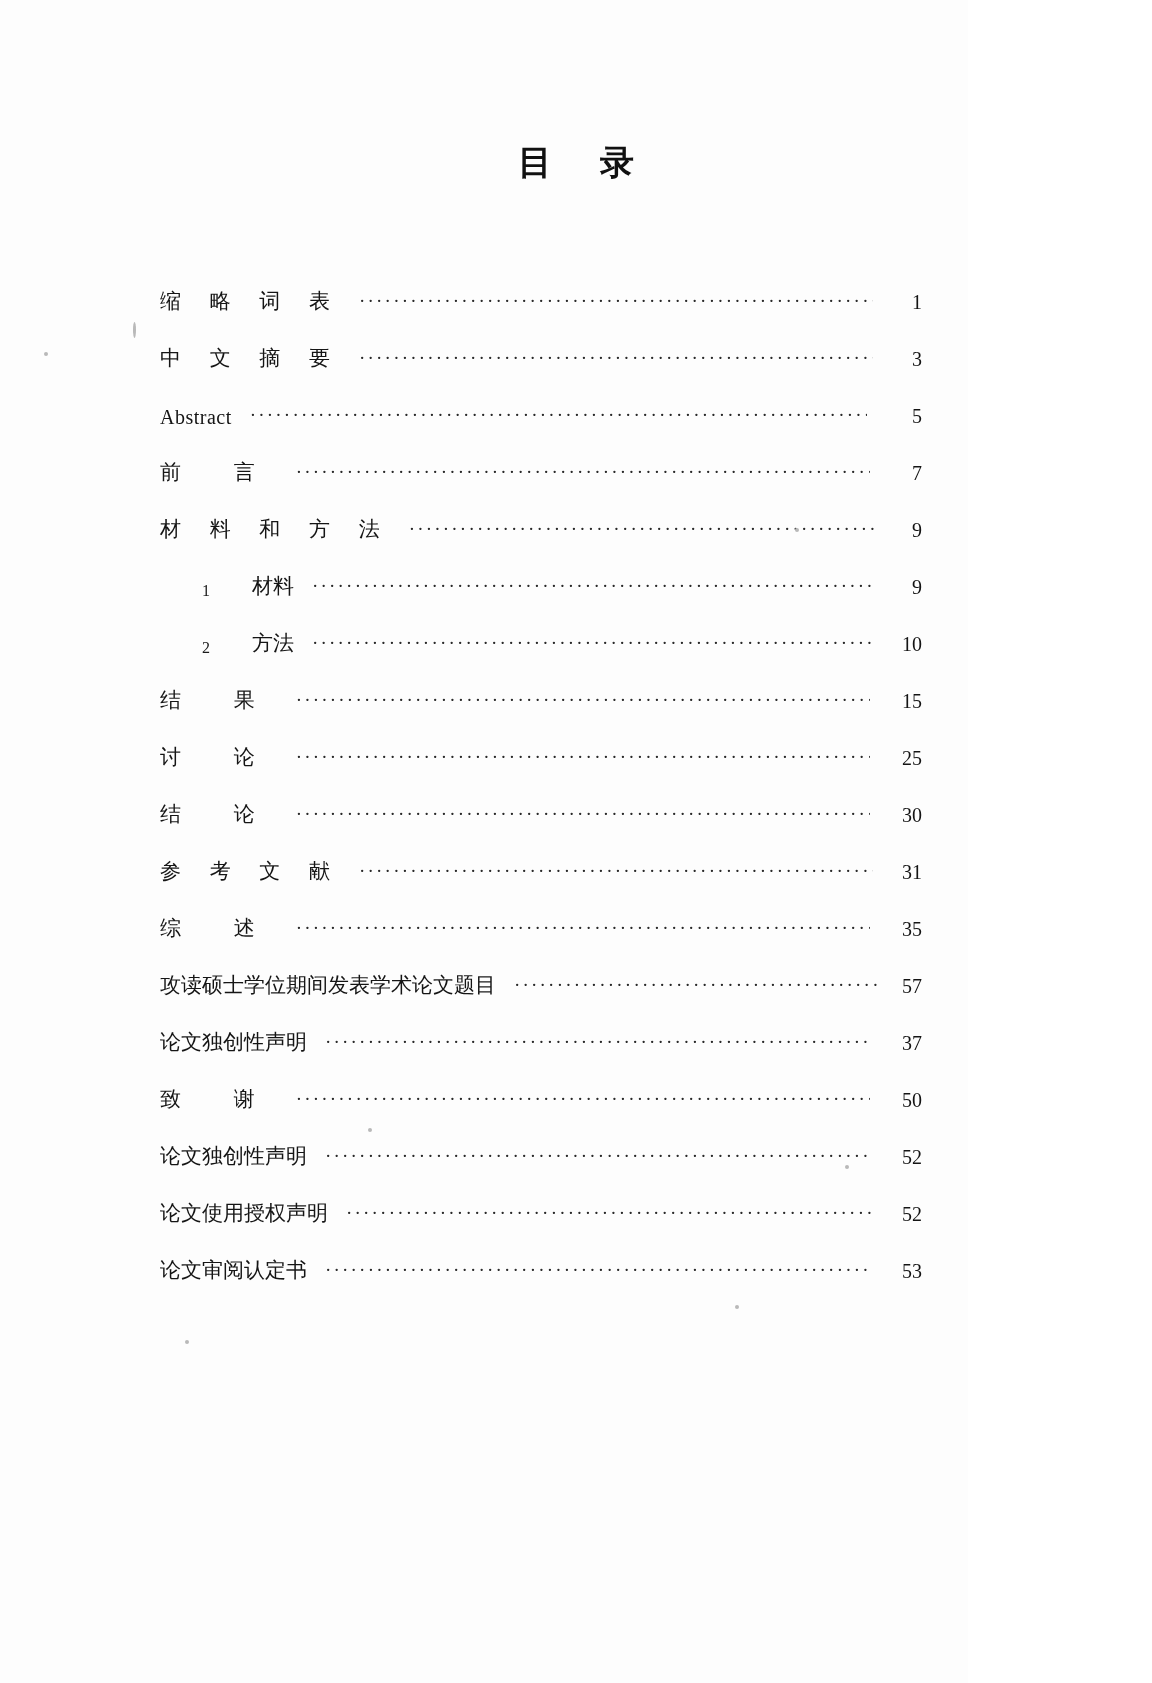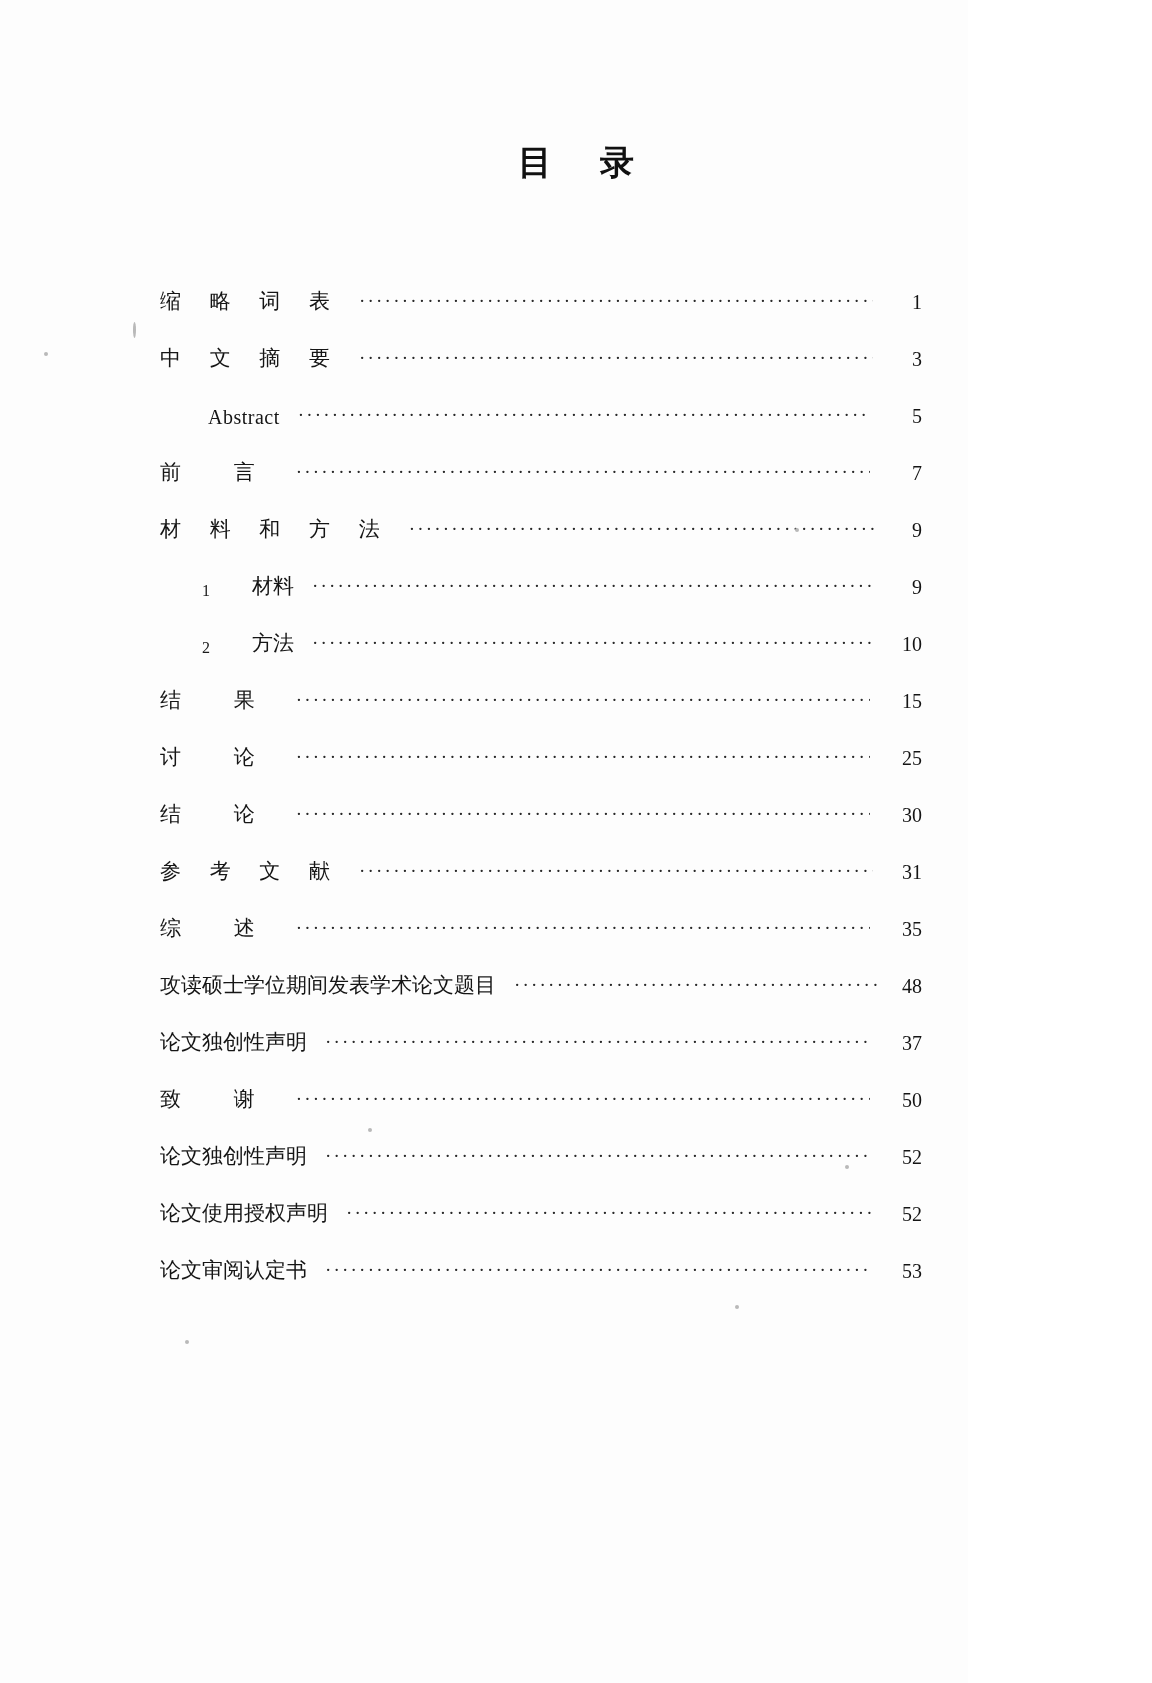--- a/index.html
+++ b/index.html
@@ -88,21 +88,20 @@
     letter-spacing: 11px;
   }
   .toc-label.spaced-wide {
     letter-spacing: 23px;
     margin-top: 46px;
   }
   .toc-label.latin {
     font-family: "Liberation Serif", serif;
     font-size: 20px;
     letter-spacing: 0.5px;
-    margin-left: 48px;
   }
   .toc-row.indent {
     padding-left: 42px;
   }
   .toc-num-inline {
     display: inline-block;
     min-width: 34px;
   }
   .toc-leader {
     flex: 1 1 auto;
@@ -197,21 +196,21 @@
         <div class="toc-page">31</div>
       </div>
       <div class="toc-row">
         <div class="toc-label spaced-wide">综    述</div>
         <div class="toc-leader">·························································································</div>
         <div class="toc-page">35</div>
       </div>
       <div class="toc-row">
         <div class="toc-label">攻读硕士学位期间发表学术论文题目</div>
         <div class="toc-leader">·························································································</div>
-        <div class="toc-page">48</div>
+        <div class="toc-page">57</div>
       </div>
       <div class="toc-row">
         <div class="toc-label">论文独创性声明</div>
         <div class="toc-leader">·························································································</div>
         <div class="toc-page">37</div>
       </div>
       <div class="toc-row">
         <div class="toc-label spaced-wide">致    谢</div>
         <div class="toc-leader">·························································································</div>
         <div class="toc-page">50</div>

